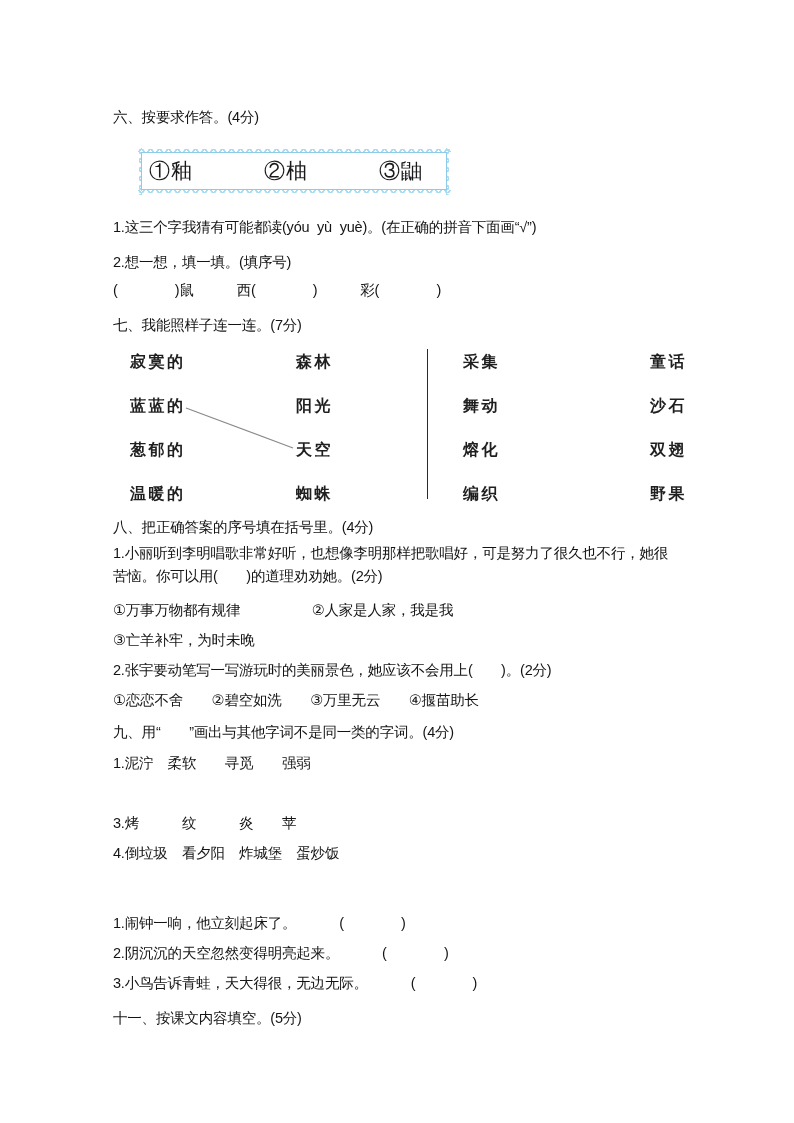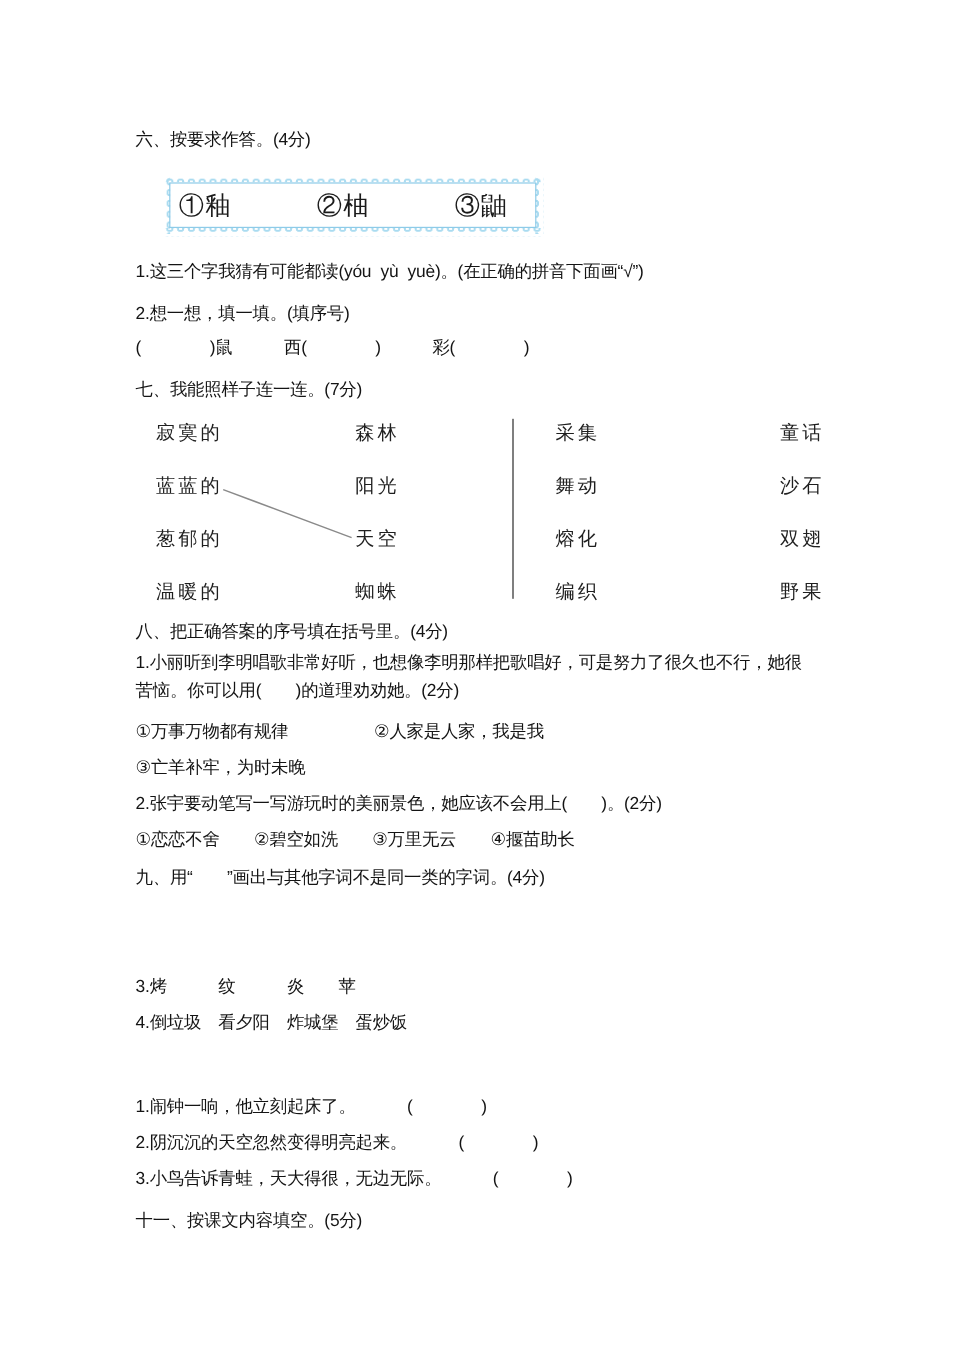--- a/index.html
+++ b/index.html
@@ -39,21 +39,21 @@
     background-size:7px 9px; background-repeat:repeat-y; }
   .box-inner-line { position:absolute; inset:7px 6px; border:1px solid #8ecbe8; pointer-events:none; }
   .box-item {
     position:relative; z-index:2;
     font-family:"Liberation Serif","DejaVu Serif",serif;
     font-size:21px; letter-spacing:1px; color:#1a1a1a; white-space:nowrap;
   }
 
   
   .match-area { position:absolute; left:113px; top:335px; width:577px; height:158px; }
-  .match-col { position:absolute; top:5px; }
+  .match-col { position:absolute; top:5px;font-weight:bold; }
   .match-col .word {
     font-family:"Liberation Serif","DejaVu Serif",serif;
     font-size:16px; letter-spacing:2.5px; line-height:20px;
     margin-bottom:24px; white-space:nowrap; color:#1f1f1f;
   }
   .col-1 { left:17px; }  .col-2 { left:183px; }
   .col-3 { left:350px; } .col-4 { left:537px; }
   .match-divider { position:absolute; left:314px; top:2px; height:150px; width:0; border-left:1.5px solid #2b2b2b; }
   .match-svg { position:absolute; left:0; top:0; }
 </style>
@@ -114,20 +114,21 @@
 
   <div class="line" style="top:505px">八、把正确答案的序号填在括号里。(4分)</div>
   <div class="line para" style="top:530px">1.小丽听到李明唱歌非常好听，也想像李明那样把歌唱好，可是努力了很久也不行，她很
 苦恼。你可以用(　　)的道理劝劝她。(2分)</div>
   <div class="line" style="top:588px">①万事万物都有规律　　　　　②人家是人家，我是我</div>
   <div class="line" style="top:618px">③亡羊补牢，为时未晚</div>
   <div class="line" style="top:648px">2.张宇要动笔写一写游玩时的美丽景色，她应该不会用上(　　)。(2分)</div>
   <div class="line" style="top:678px">①恋恋不舍　　②碧空如洗　　③万里无云　　④揠苗助长</div>
 
   <div class="line" style="top:710px">九、用“　　”画出与其他字词不是同一类的字词。(4分)</div>
+  <div class="line" style="top:741px">1.泥泞　柔软　　寻觅　　强弱</div>
   <div class="line" style="top:801px">3.烤　　　纹　　　炎　　苹</div>
   <div class="line" style="top:831px">4.倒垃圾　看夕阳　炸城堡　蛋炒饭</div>
 
   <div class="line" style="top:901px">1.闹钟一响，他立刻起床了。　　　(　　　　)</div>
   <div class="line" style="top:931px">2.阴沉沉的天空忽然变得明亮起来。　　　(　　　　)</div>
   <div class="line" style="top:961px">3.小鸟告诉青蛙，天大得很，无边无际。　　　(　　　　)</div>
 
   <div class="line" style="top:996px">十一、按课文内容填空。(5分)</div>
 
 </div>

